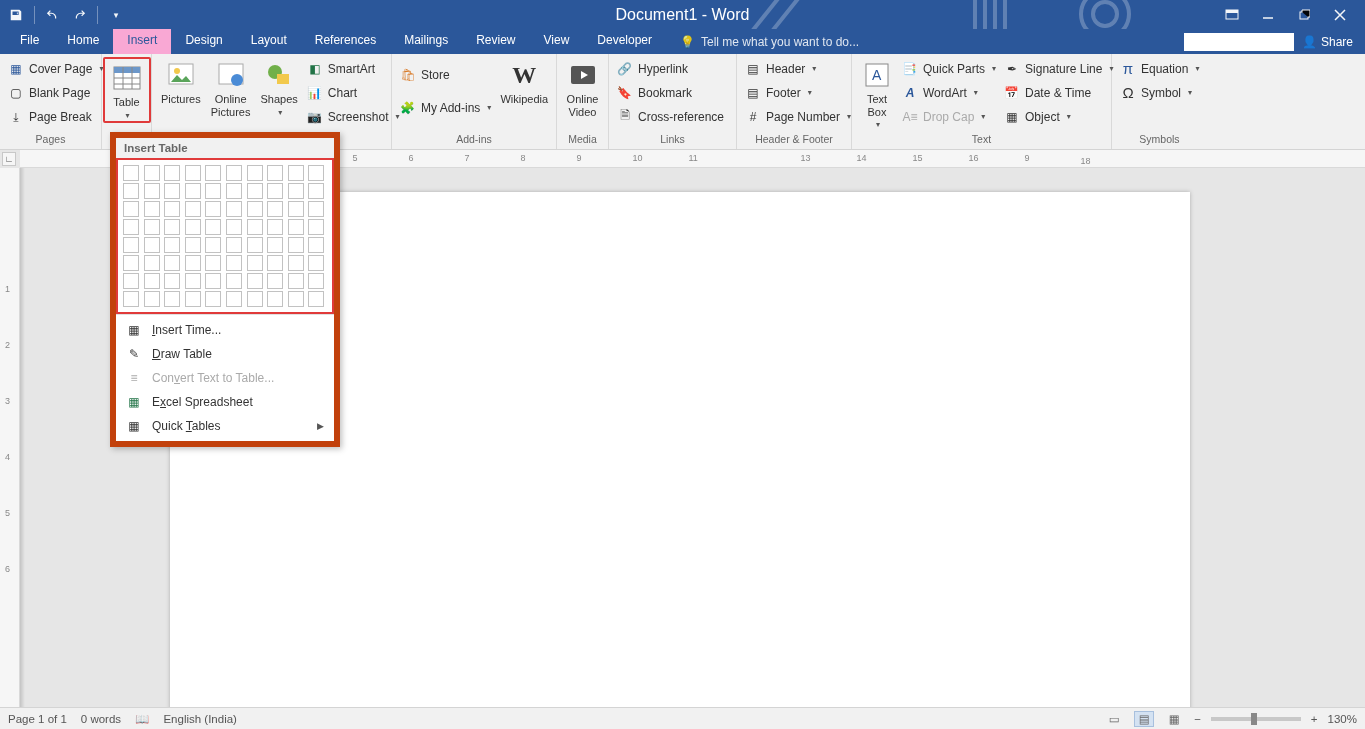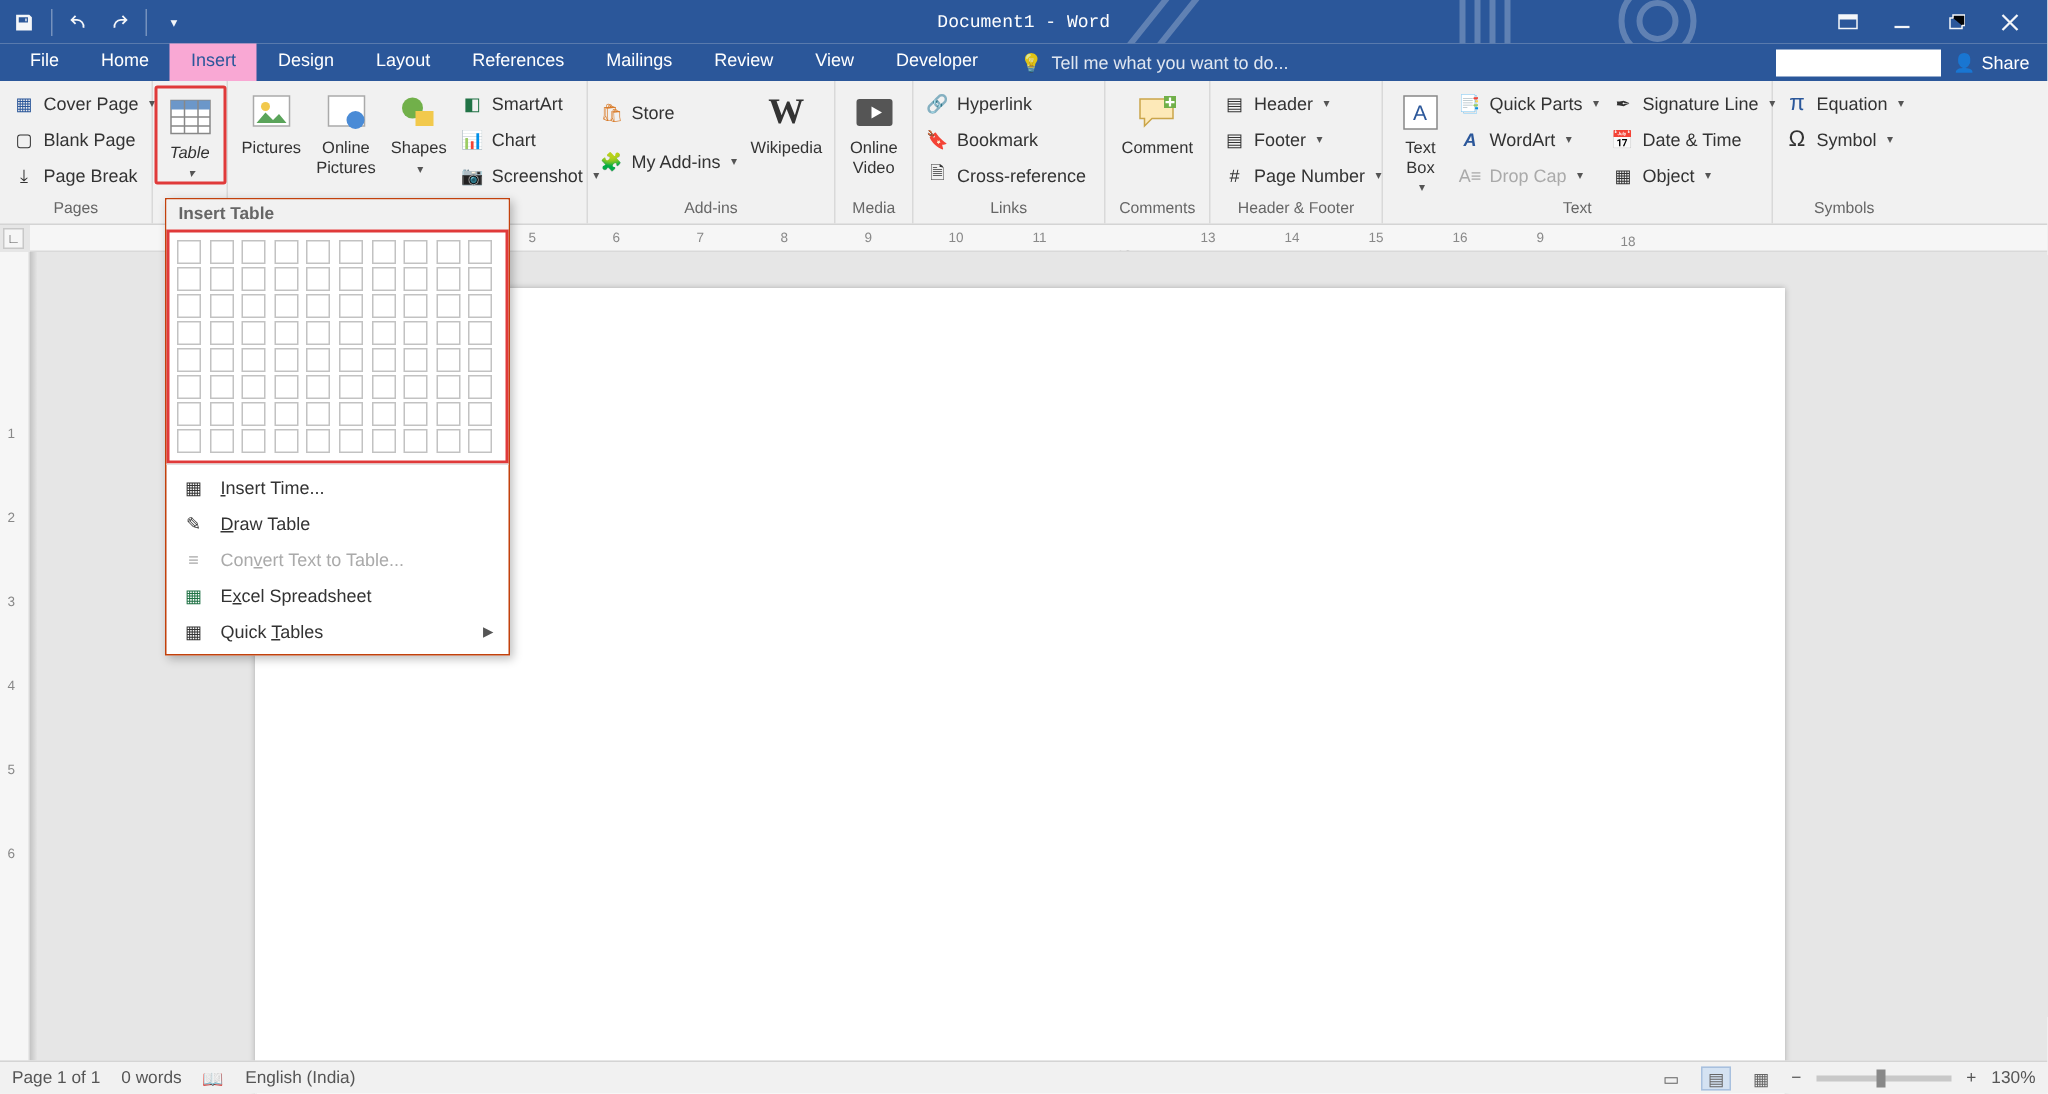--- a/index.html
+++ b/index.html
@@ -3,21 +3,21 @@
 <meta charset="utf-8">
 <style>
 * { margin: 0; padding: 0; box-sizing: border-box; font-family: "Segoe UI", Tahoma, sans-serif; }
 body { background: #e6e6e6; width: 1365px; height: 729px; overflow: hidden; position: relative; }
 
 
 .titlebar { background: #2b579a; height: 29px; display: flex; align-items: center; color: #fff; position: relative; }
 .qat { display: flex; align-items: center; gap: 6px; padding-left: 6px; }
 .qat .qicon { width: 20px; height: 20px; display: flex; align-items: center; justify-content: center; font-size: 13px; opacity: .95; }
 .qat .sep { width: 1px; height: 18px; background: rgba(255,255,255,.35); margin: 0 2px; }
-.titlebar .title { position: absolute; left: 50%; transform: translateX(-50%); font-size: 12px; color: #fff; font-family: Liberation Mono, monospace; }
+.titlebar .title { position: absolute; left: 50%; transform: translateX(-50%); font-size: 16px; color: #fff; }
 .winbtns { margin-left: auto; display: flex; align-items: center; gap: 18px; padding-right: 16px; }
 .winbtns .wbtn { width: 18px; height: 18px; display: flex; align-items: center; justify-content: center; opacity: .95; }
 .titlebar .deco { position: absolute; right: 140px; top: 0; bottom: 0; width: 500px; opacity: .25; overflow: hidden; pointer-events: none; }
 
 
 .tabs { background: #2b579a; height: 25px; display: flex; align-items: stretch; color: #fff; font-size: 12px; padding-left: 6px; position: relative; }
 .tabs .tab { padding: 4px 14px 0; cursor: pointer; }
 .tabs .tab.active { background: #f9a8d4; color: #2b579a; }
 .tabs .tellme { margin-left: 14px; display: flex; align-items: center; gap: 6px; opacity: .85; }
 .tabs .right { margin-left: auto; display: flex; align-items: center; gap: 8px; padding-right: 12px; }
@@ -46,21 +46,21 @@
 .workspace { position: absolute; top: 150px; bottom: 22px; left: 0; right: 0; background: #e6e6e6; }
 .hruler { height: 18px; background: #f6f6f6; border-bottom: 1px solid #d9d9d9; position: relative; font-size: 9px; color: #888; overflow: hidden; margin-left: 20px; }
 .hruler .hmarks { position: absolute; left: 0; right: 0; top: 0; bottom: 0; }
 .vruler { position: absolute; left: 0; top: 18px; bottom: 0; width: 20px; background: #f6f6f6; border-right: 1px solid #d9d9d9; font-size: 9px; color: #888; }
 .vruler .vmarks { position: absolute; left:0; right:0; top:0; bottom:0; }
 .tabstop { position: absolute; left: 2px; top: 2px; width: 14px; height: 14px; background: #f6f6f6; border: 1px solid #c8c8c8; font-size: 9px; display:flex; align-items:center; justify-content:center; color:#555;}
 .page { position: absolute; left: 170px; top: 42px; width: 1020px; height: 900px; background: #fff; box-shadow: 0 0 4px rgba(0,0,0,.25); }
 .leftshadow { position:absolute; left:20px; top:18px; width:5px; bottom:0; background: linear-gradient(to right, rgba(0,0,0,.15), transparent); }
 
 
-.table-popup { position: absolute; left: 110px; top: 132px; width: 230px; background: #fff; border: 1px solid #c2410c; box-shadow: 2px 2px 6px rgba(0,0,0,.25); z-index: 50; }
+.table-popup { position: absolute; left: 110px; top: 132px; width: 230px; background: #fff; border: 6px solid #c2410c; box-shadow: 2px 2px 6px rgba(0,0,0,.25); z-index: 50; }
 .table-popup .ptitle { background: #f1f1f1; padding: 4px 8px; font-size: 11.5px; color: #666; font-weight: 600; }
 .table-popup .gridwrap { border: 2px solid #e03a3a; padding: 5px; }
 .table-popup .tgrid { display: grid; grid-template-columns: repeat(10, 1fr); grid-template-rows: repeat(8,1fr); gap: 2px; }
 .table-popup .tgrid .cell { width: 16px; height: 16px; background: #fff; border: 1px solid #c2c2c2; }
 .table-popup .menu { border-top: 1px solid #e1e1e1; padding: 3px 0; }
 .table-popup .mitem { display: flex; align-items: center; gap: 10px; padding: 4px 10px; font-size: 12px; color: #333; }
 .table-popup .mitem.disabled { color: #aaa; }
 .table-popup .mitem .mi { width: 16px; height: 16px; display:inline-flex; align-items:center; justify-content:center; }
 .table-popup .mitem .arrow { margin-left: auto; font-size: 9px; color: #555; }
 
@@ -182,21 +182,21 @@
         <div class="btn-row">
             <span class="ic">⤓</span>
             <span>Page Break</span>
           </div>
       </div>
     </div>
     <div class="glabel">Pages</div>
   </div>
 
   <div class="group" style="width:50px;">
-    <div class="gcontent" style="justify-content:center;font-style:italic;">
+    <div class="gcontent" style="justify-content:center;">
       <div class="table-btn-wrap">
         <div class="btn-big">
           <span class="ic">
               <svg width="28" height="24" viewBox="0 0 28 24">
                 <rect x="1" y="1" width="26" height="22" fill="#fff" stroke="#888"></rect>
                 <rect x="1" y="1" width="26" height="6" fill="#6c97c9"></rect>
                 <path stroke="#888" d="M1 12h26M1 18h26M10 1v22M19 1v22"></path>
               </svg>
             </span>
           <span class="lbl">Table</span>
@@ -309,35 +309,20 @@
           </div>
         <div class="btn-row">
             <span class="ic">🗎</span>
             <span>Cross-reference</span>
           </div>
       </div>
     </div>
     <div class="glabel">Links</div>
   </div>
 
-  <div class="group" style="width:70px;">
-    <div class="gcontent" style="justify-content:center;">
-      <div class="btn-big">
-          <span class="ic">
-            <svg width="28" height="24">
-              <path d="M2 3h22v13H10l-5 5V16H2z" fill="#fde9b8" stroke="#caa54a"></path>
-              <rect x="18" y="1" width="8" height="8" fill="#71b04a"></rect>
-              <path stroke="#fff" stroke-width="1.5" d="M22 2v6M19 5h6"></path>
-            </svg>
-          </span>
-          <span class="lbl">Comment</span>
-        </div>
-    </div>
-    <div class="glabel">Comments</div>
-  </div>
 
   <div class="group" style="width:115px;">
     <div class="gcontent">
       <div class="btn-col">
         <div class="btn-row">
             <span class="ic">▤</span>
             <span>Header</span>
             <span class="caret">▾</span>
           </div>
         <div class="btn-row">

